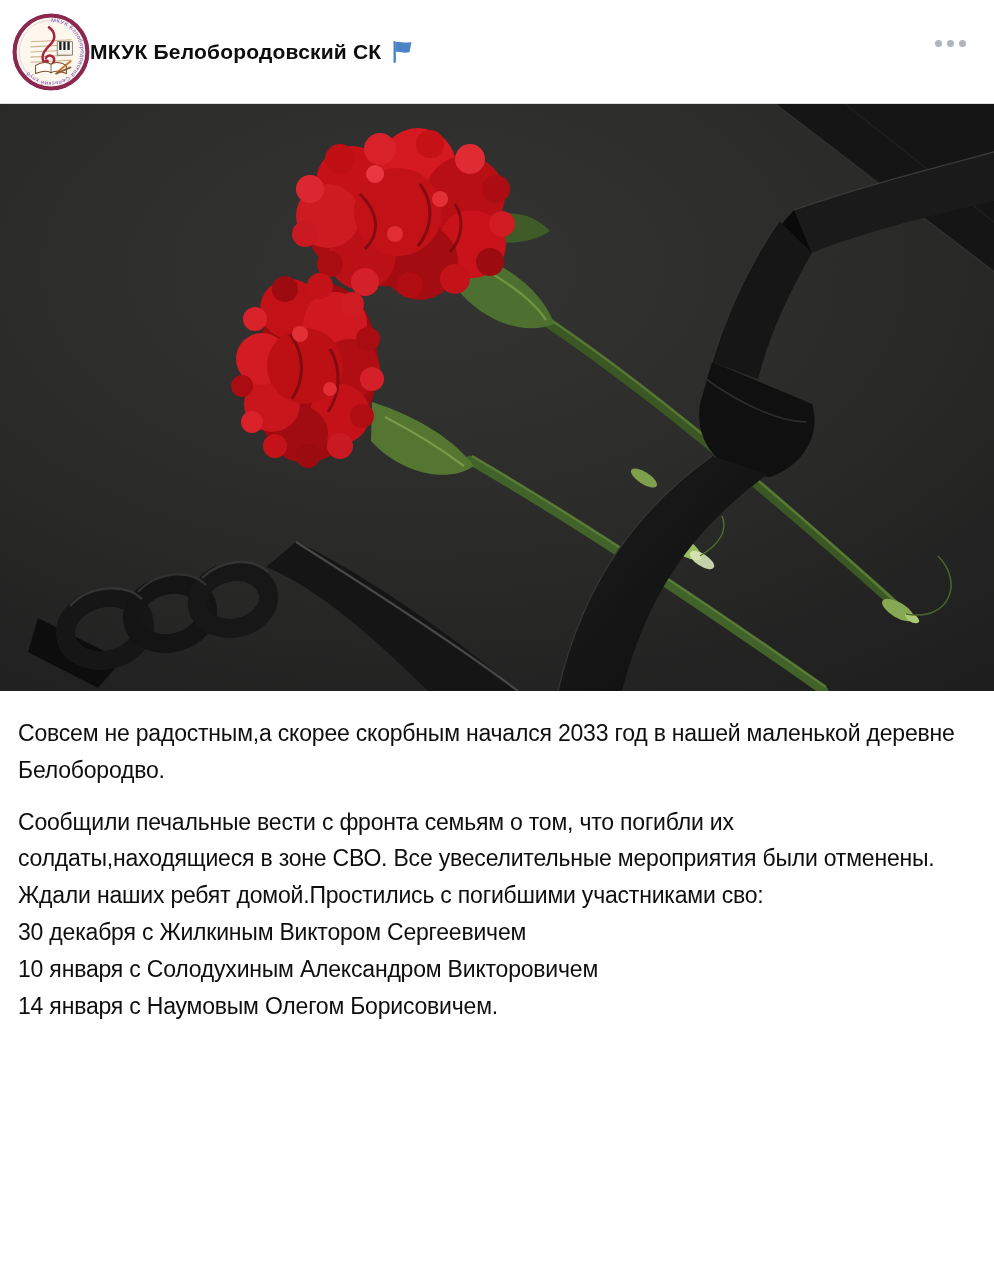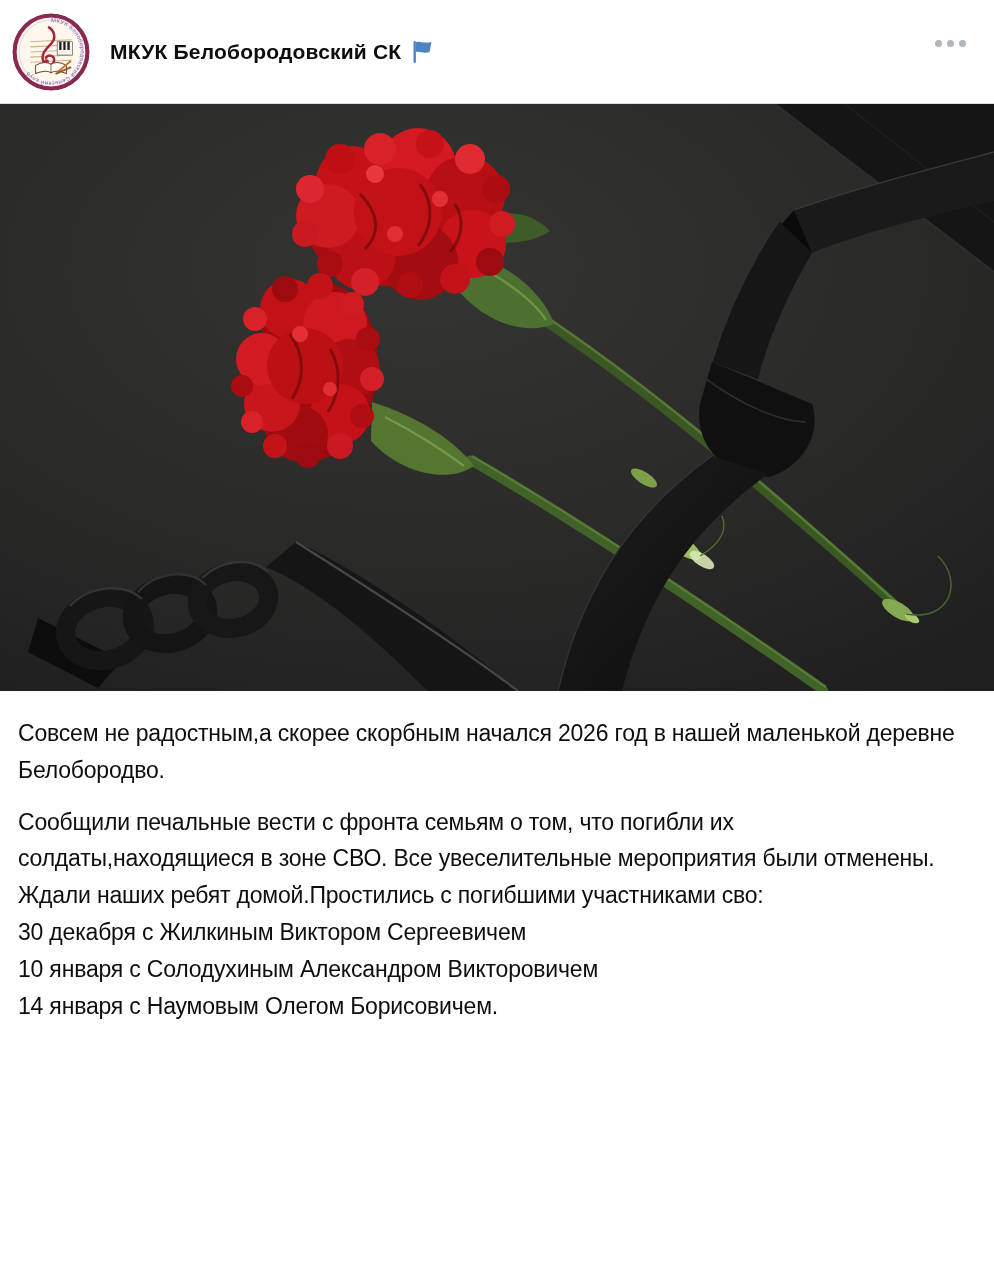--- a/index.html
+++ b/index.html
@@ -6,21 +6,21 @@
   html,body { width:994px; height:1277px; overflow:hidden; background:#ffffff;
               font-family:"Liberation Sans", sans-serif; }
   .post { width:994px; height:1277px; background:#fff; position:relative; }
 
   
   .post-header { height:104px; display:flex; align-items:center;
                  padding:0 22px 0 12px; position:relative;
                  border-bottom:1px solid #dedfe3; background:#fff; }
   .avatar { width:78px; height:78px; border-radius:50%; flex:0 0 auto;
             cursor:pointer; display:block; }
-  .header-title { display:flex; align-items:center; margin-left:20px; }
+  .header-title { display:flex; align-items:center; }
   .community-name { font-size:21px; font-weight:bold; color:#0d0d0e;
                     letter-spacing:.2px; cursor:pointer; }
   .flag-icon { width:26px; height:26px; margin-left:9px; display:inline-block; }
   .menu-dots { position:absolute; right:24px; top:36px; display:flex; gap:5px;
                padding:4px; cursor:pointer; }
   .menu-dots i { width:7px; height:7px; border-radius:50%; background:#b0b6bd; display:block; }
 
   
   .post-image { width:994px; height:587px; display:block; cursor:pointer; }
 
@@ -219,20 +219,20 @@
       <ellipse cx="105" cy="525" rx="40" ry="31" fill="none" stroke="#161616" stroke-width="19" transform="rotate(-14 105 525)"></ellipse>
       <ellipse cx="170" cy="510" rx="38" ry="29" fill="none" stroke="#141414" stroke-width="19" transform="rotate(-14 170 510)"></ellipse>
       <ellipse cx="233" cy="496" rx="36" ry="28" fill="none" stroke="#171717" stroke-width="19" transform="rotate(-12 233 496)"></ellipse>
       <path d="M70,502 C88,482 124,478 142,495" fill="none" stroke="#343434" stroke-width="2.4"></path>
       <path d="M138,488 C156,468 190,464 206,481" fill="none" stroke="#303030" stroke-width="2.4"></path>
       <path d="M202,474 C220,456 252,452 268,468" fill="none" stroke="#343434" stroke-width="2.4"></path>
     </g>
   </svg>
 
   <div class="post-text">
-    <p>Совсем не радостным,а скорее скорбным начался 2026 год в нашей маленькой деревне Белобородво.</p>
+    <p>Совсем не радостным,а скорее скорбным начался 2033 год в нашей маленькой деревне Белобородво.</p>
     <p>Сообщили печальные вести с фронта семьям о том, что погибли их солдаты,находящиеся в зоне СВО. Все увеселительные мероприятия были отменены. Ждали наших ребят домой.Простились с погибшими участниками сво:
 30 декабря с Жилкиным Виктором Сергеевичем
 10 января с Солодухиным Александром Викторовичем
 14 января с Наумовым Олегом Борисовичем.</p>
   </div>
 
 </div>
 
 </body></html>

